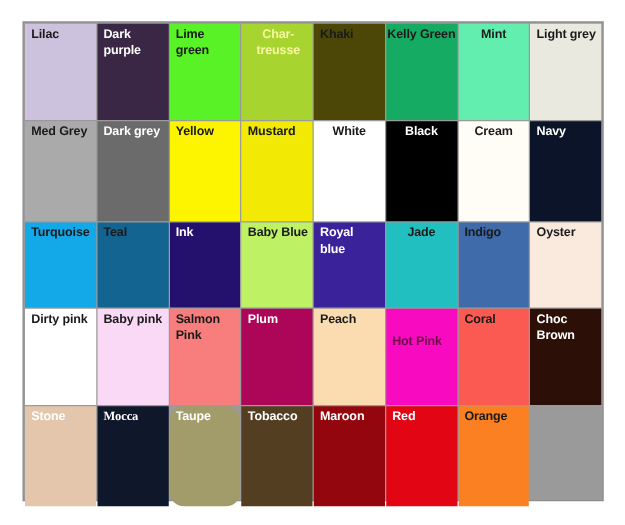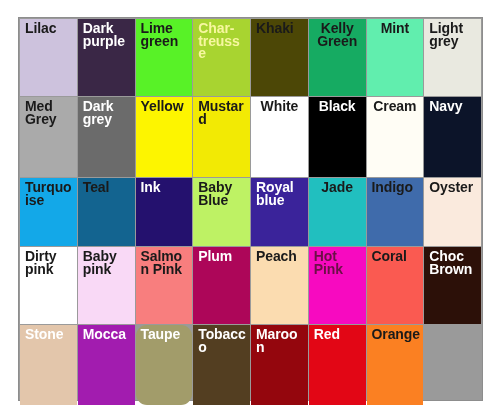--- a/index.html
+++ b/index.html
@@ -33,21 +33,21 @@
     position: relative;
     overflow: hidden;
     box-sizing: border-box;
     display: block;
   }
   .swatch-label {
     position: absolute;
     left: 5px;
     top: 3px;
     right: 3px;
-    font-size: 14px;
+    font-size: 10px;
     font-weight: bold;
     line-height: 12.5px;
     letter-spacing: -0.1px;
     word-wrap: break-word;
     text-align: left;
   }
   .swatch-label.centered {
     left: 0;
     right: 0;
     text-align: center;
@@ -60,21 +60,21 @@
     <div class="swatch" style="background: rgb(205, 194, 221);">
       <span class="swatch-label" style="color: rgb(26, 26, 26);">Lilac</span>
     </div>
     <div class="swatch" style="background: rgb(58, 39, 70);">
       <span class="swatch-label" style="color: rgb(255, 255, 255);">Dark purple</span>
     </div>
     <div class="swatch" style="background: rgb(88, 242, 39);">
       <span class="swatch-label" style="color: rgb(26, 26, 26);">Lime green</span>
     </div>
     <div class="swatch" style="background: rgb(168, 212, 48);">
-      <span class="swatch-label" style="color: rgb(247, 247, 160);">Char-treusse</span>
+      <span class="swatch-label" style="color: rgb(247, 247, 160); text-align: center;">Char-treusse</span>
     </div>
     <div class="swatch" style="background: rgb(76, 71, 6);">
       <span class="swatch-label" style="color: rgb(26, 26, 26);">Khaki</span>
     </div>
     <div class="swatch" style="background: rgb(22, 171, 98);">
       <span class="swatch-label centered" style="color: rgb(26, 26, 26);">Kelly Green</span>
     </div>
     <div class="swatch" style="background: rgb(97, 238, 174);">
       <span class="swatch-label centered" style="color: rgb(26, 26, 26);">Mint</span>
     </div>
@@ -138,32 +138,32 @@
     <div class="swatch" style="background: rgb(248, 126, 126);">
       <span class="swatch-label" style="color: rgb(26, 26, 26);">Salmon Pink</span>
     </div>
     <div class="swatch" style="background: rgb(173, 6, 89);">
       <span class="swatch-label" style="color: rgb(255, 255, 255);">Plum</span>
     </div>
     <div class="swatch" style="background: rgb(251, 220, 176);">
       <span class="swatch-label" style="color: rgb(26, 26, 26);">Peach</span>
     </div>
     <div class="swatch" style="background: rgb(247, 10, 192);">
-      <span class="swatch-label" style="color: rgb(107, 16, 70);">Hot Pink</span>
+      <span class="swatch-label" style="color: rgb(107, 16, 70); margin-top: 18px;">Hot Pink</span>
     </div>
     <div class="swatch" style="background: rgb(250, 90, 81);">
       <span class="swatch-label" style="color: rgb(26, 26, 26);">Coral</span>
     </div>
     <div class="swatch" style="background: rgb(44, 16, 8);">
       <span class="swatch-label" style="color: rgb(255, 255, 255);">Choc Brown</span>
     </div>
     <div class="swatch" style="background: rgb(227, 198, 171);">
       <span class="swatch-label" style="color: rgb(255, 255, 255);">Stone</span>
     </div>
-    <div class="swatch" style="background: #a21caf;">
+    <div class="swatch" style="background: #0f172a; font-family: Liberation Serif, serif;">
       <span class="swatch-label" style="color: rgb(255, 255, 255);">Mocca</span>
     </div>
     <div class="swatch" style="background: rgb(162, 156, 106); border-radius: 11px;">
       <span class="swatch-label" style="color: rgb(255, 255, 255);">Taupe</span>
     </div>
     <div class="swatch" style="background: rgb(83, 62, 33);">
       <span class="swatch-label" style="color: rgb(255, 255, 255);">Tobacco</span>
     </div>
     <div class="swatch" style="background: rgb(148, 6, 13);">
       <span class="swatch-label" style="color: rgb(255, 255, 255);">Maroon</span>

